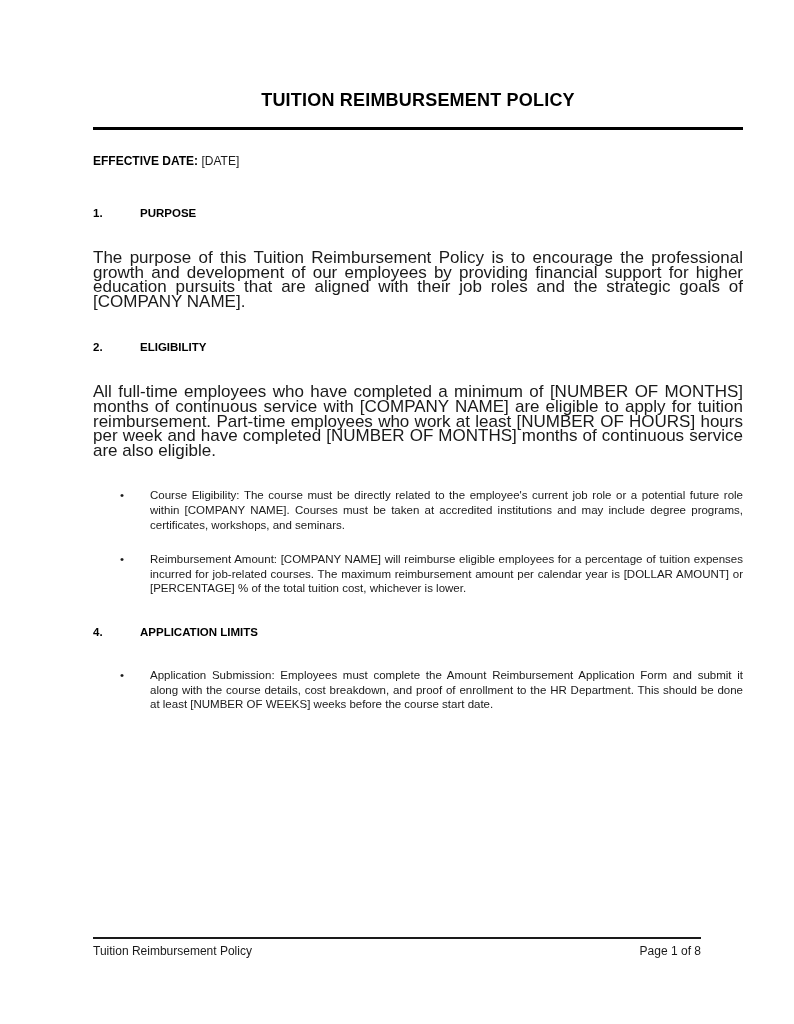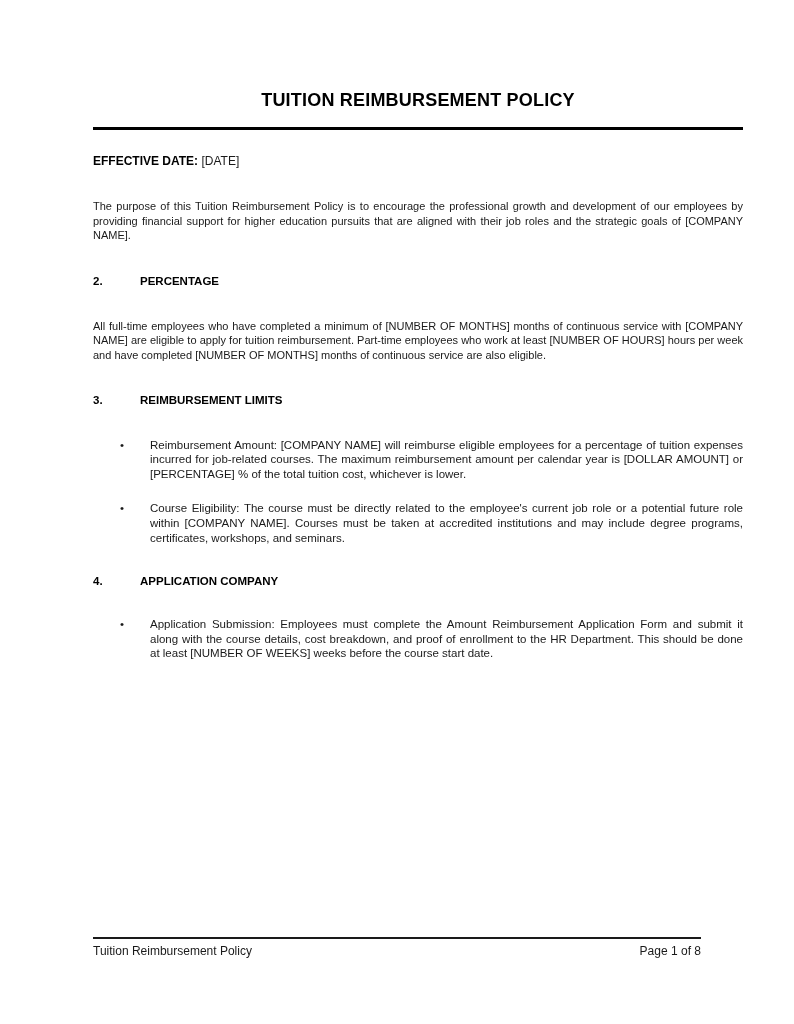--- a/index.html
+++ b/index.html
@@ -47,21 +47,21 @@
     line-height: 15px;
     font-weight: bold;
     color: #000000;
   }
   .section-heading .num {
     display: inline-block;
     width: 47px;
   }
   .para {
     margin: 30px 0 0 0;
-    font-size: 11px;
+    font-size: 17px;
     line-height: 14.6px;
     text-align: justify;
   }
   .bullets {
     margin: 30px 0 0 0;
     padding: 0;
     list-style: none;
   }
   .bullets li {
     position: relative;
@@ -110,43 +110,43 @@
   <h1 class="doc-title">TUITION REIMBURSEMENT POLICY</h1>
 
   <div class="rule-thick"></div>
 
   <p class="effective-line">
     <span class="effective-label">EFFECTIVE DATE:</span>
     <span>[DATE]</span>
   </p>
 
   <div class="section sec-1">
+    <div class="section-heading">
+      <span class="num">1.</span><span>PURPOSE</span>
+    </div>
     <p class="para">The purpose of this Tuition Reimbursement Policy is to encourage the professional growth and development of our employees by providing financial support for higher education pursuits that are aligned with their job roles and the strategic goals of [COMPANY NAME].</p>
   </div>
 
   <div class="section sec-2">
     <div class="section-heading">
-      <span class="num">2.</span><span>PERCENTAGE</span>
+      <span class="num">2.</span><span>ELIGIBILITY</span>
     </div>
     <p class="para">All full-time employees who have completed a minimum of [NUMBER OF MONTHS] months of continuous service with [COMPANY NAME] are eligible to apply for tuition reimbursement. Part-time employees who work at least [NUMBER OF HOURS] hours per week and have completed [NUMBER OF MONTHS] months of continuous service are also eligible.</p>
   </div>
 
   <div class="section sec-3">
-    <div class="section-heading">
-      <span class="num">3.</span><span>REIMBURSEMENT LIMITS</span>
-    </div>
     <ul class="bullets">
+      <li>Course Eligibility: The course must be directly related to the employee's current job role or a potential future role within [COMPANY NAME]. Courses must be taken at accredited institutions and may include degree programs, certificates, workshops, and seminars.</li>
       <li>Reimbursement Amount: [COMPANY NAME] will reimburse eligible employees for a percentage of tuition expenses incurred for job-related courses. The maximum reimbursement amount per calendar year is [DOLLAR AMOUNT] or [PERCENTAGE] % of the total tuition cost, whichever is lower.</li>
-      <li>Course Eligibility: The course must be directly related to the employee's current job role or a potential future role within [COMPANY NAME]. Courses must be taken at accredited institutions and may include degree programs, certificates, workshops, and seminars.</li>
     </ul>
   </div>
 
   <div class="section sec-4">
     <div class="section-heading">
-      <span class="num">4.</span><span>APPLICATION COMPANY</span>
+      <span class="num">4.</span><span>APPLICATION LIMITS</span>
     </div>
     <ul class="bullets">
       <li>Application Submission: Employees must complete the Amount Reimbursement Application Form and submit it along with the course details, cost breakdown, and proof of enrollment to the HR Department. This should be done at least [NUMBER OF WEEKS] weeks before the course start date.</li>
     </ul>
   </div>
 
   <div class="footer">
     <div class="rule-thin"></div>
     <div class="footer-row">
       <span>Tuition Reimbursement Policy</span>

